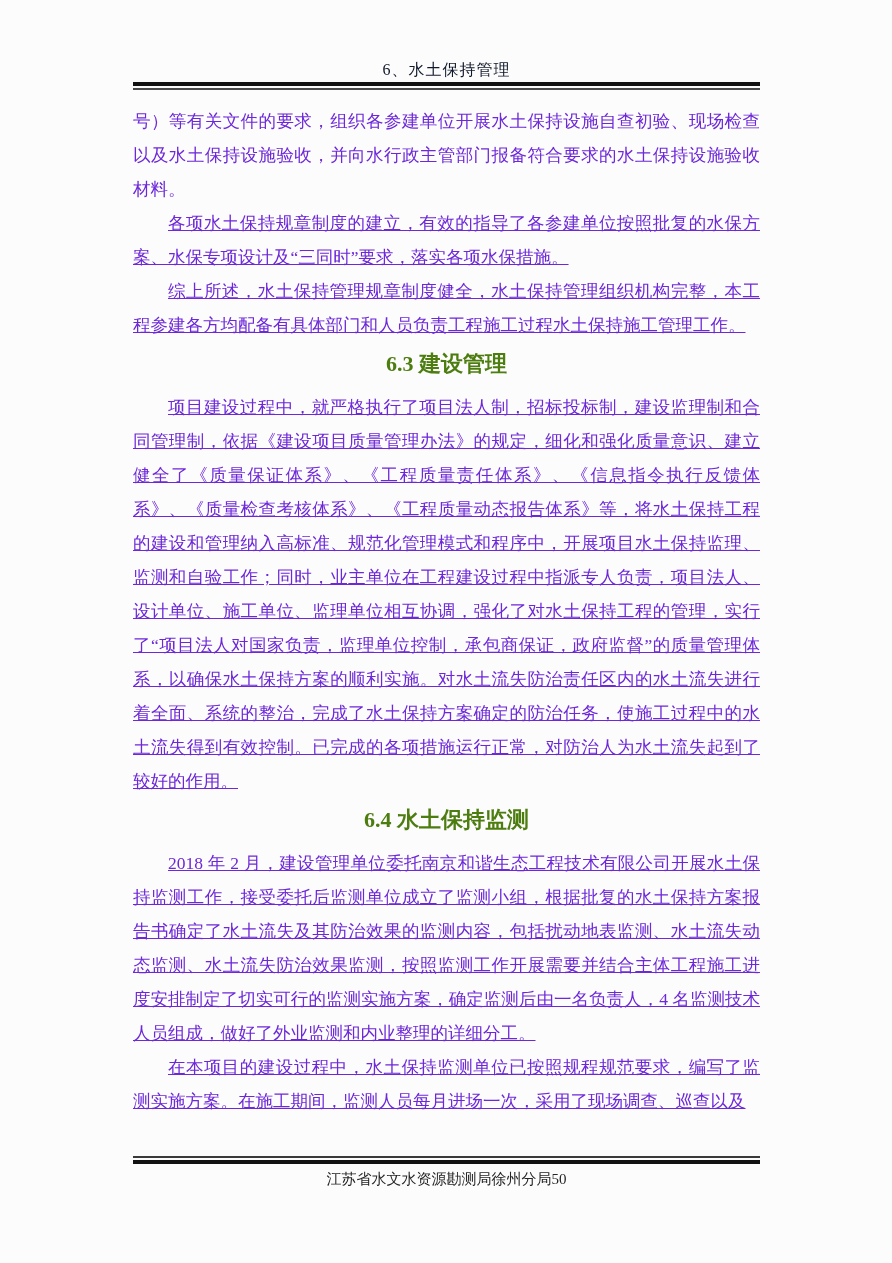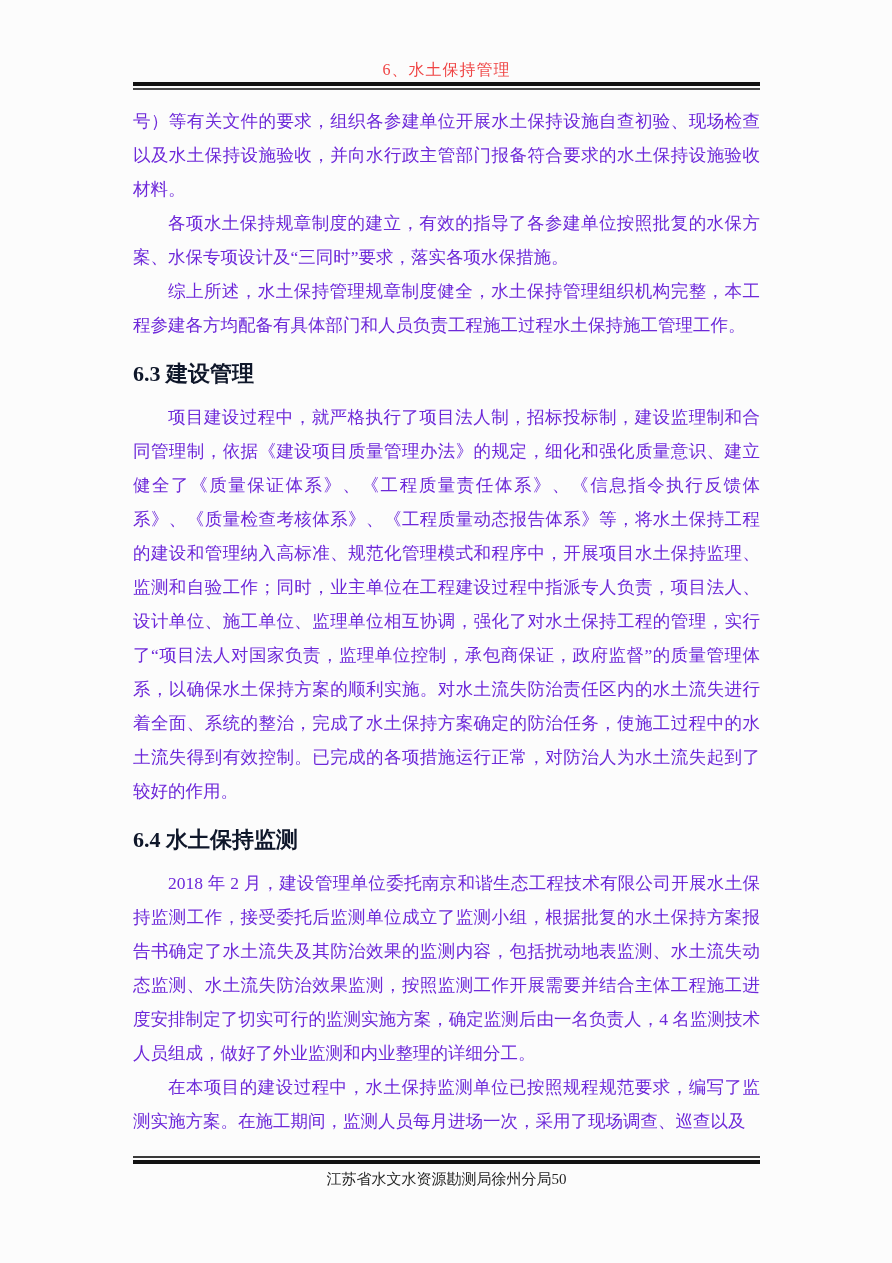--- a/index.html
+++ b/index.html
@@ -17,21 +17,21 @@
     color: #1e1e1e;
     overflow: hidden;
   }
   .header-title {
     position: absolute;
     top: 60px;
     left: 133px;
     width: 627px;
     text-align: center;
     font-size: 16px;
-    color: #ef4444;
+    color: #0f172a;
     letter-spacing: 1px;
   }
   .rule-thick-thin {
     position: absolute;
     top: 82px;
     left: 133px;
     width: 627px;
     height: 2px;
     border-top: 4px solid #121212;
     border-bottom: 2px solid #4a4a4a;
@@ -54,28 +54,29 @@
   .doc-body p.para {
     margin: 0;
     font-size: 17.5px;
     line-height: 34px;
     text-align: justify;
     text-justify: inter-ideograph;
     color: #6d28d9;
   }
   .doc-body p.para.indent {
     text-indent: 2em;
+    text-decoration: underline;
   }
   .doc-body h2.heading {
-    margin: 17px 0 11px 0;
+    margin: 7px 0 11px 0;
     font-size: 22px;
     line-height: 30px;
     font-weight: bold;
-    color: #0f172a;
-    text-align: left;
+    color: #4d7c0f;
+    text-align: center;
   }
   .footer {
     position: absolute;
     top: 1170px;
     left: 133px;
     width: 627px;
     display: flex;
     justify-content: center;
     align-items: baseline;
     font-size: 15px;

